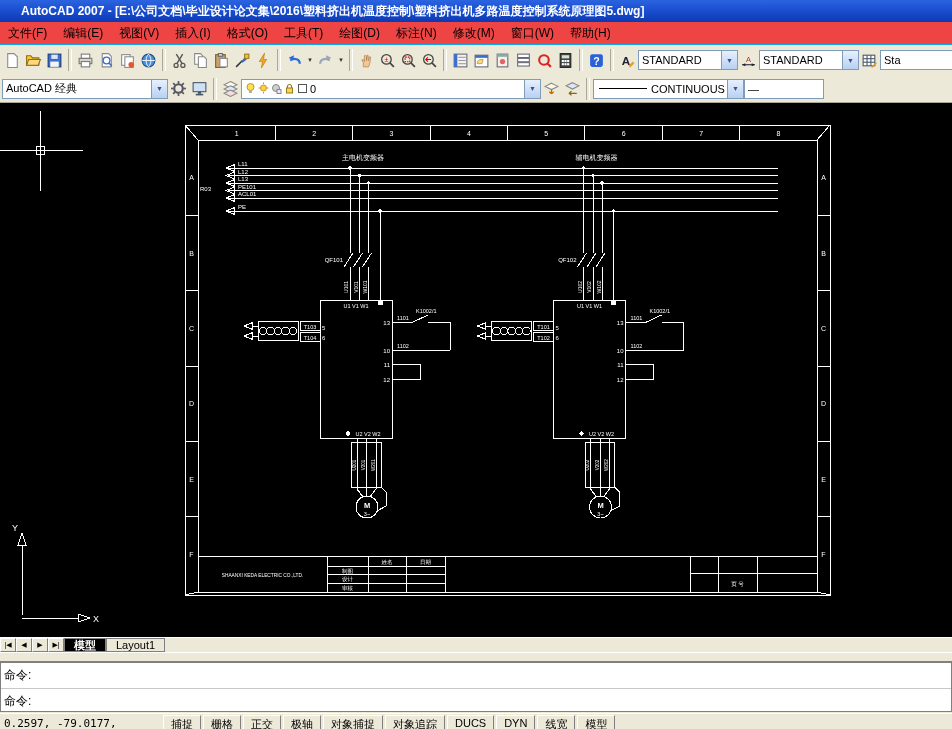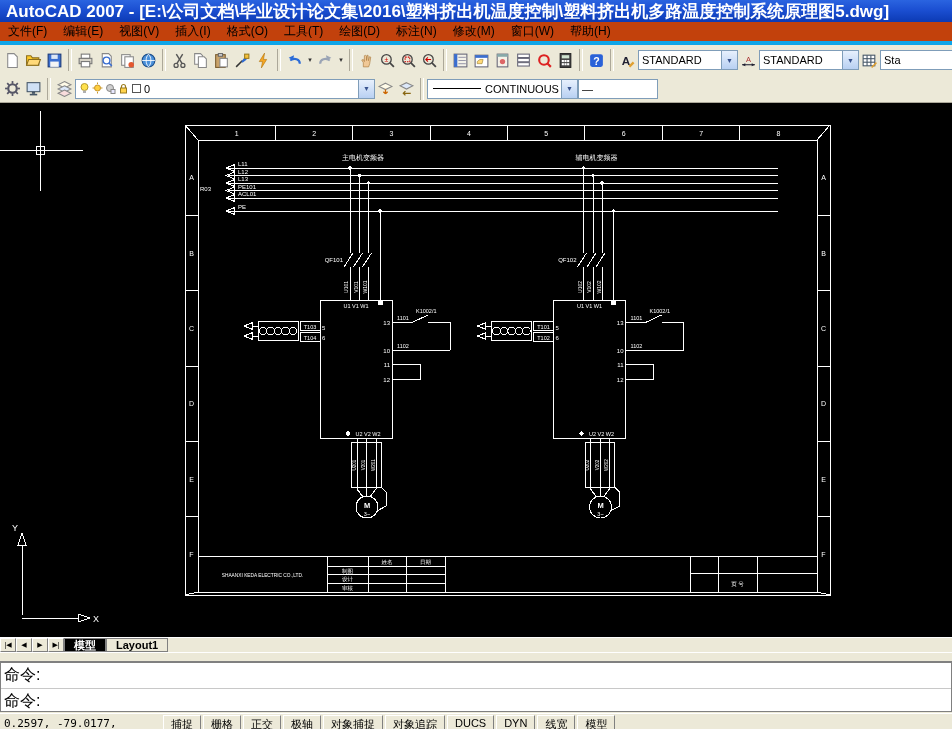--- a/index.html
+++ b/index.html
@@ -2,24 +2,24 @@
 <html><head>
 <meta charset="utf-8">
 <style>
   html,body{margin:0;padding:0;background:#555;}
   #app{position:relative;width:952px;height:729px;overflow:hidden;background:#ece9d8;
        font-family:"Liberation Sans",sans-serif;font-size:12px;color:#000;}
   .abs{position:absolute;}
   
   #titlebar{left:0;top:0;width:952px;height:22px;
     background:linear-gradient(180deg,#2a64e0 0%,#1b4fd2 45%,#0c3ab4 100%);
-    color:#fff;font-weight:bold;font-size:17px;display:flex;align-items:center;padding-left:6px;box-sizing:border-box;}
+    color:#fff;font-weight:bold;font-size:12px;display:flex;align-items:center;padding-left:21px;box-sizing:border-box;}
   
-  #menubar{left:0;top:22px;width:952px;height:23px;background:#c2410c;display:flex;align-items:center;
-    border-bottom:4px solid #0ea5e9;box-sizing:border-box;}
+  #menubar{left:0;top:22px;width:952px;height:23px;background:#ef4444;display:flex;align-items:center;
+    border-bottom:1px solid #0ea5e9;box-sizing:border-box;}
   .menu-item{padding:2px 8px;font-size:12px;white-space:nowrap;}
   
   .tbrow{left:0;width:952px;background:#ece9d8;display:flex;align-items:center;padding-left:2px;box-sizing:border-box;}
   #tb1{top:45px;height:30px;}
   #tb2{top:75px;height:28px;border-bottom:1px solid #aca899;}
   .tbtn{width:21px;height:22px;display:flex;align-items:center;justify-content:center;flex:0 0 auto;}
   .ddcaret{width:10px;height:22px;display:flex;align-items:center;justify-content:center;font-size:7px;color:#333;flex:0 0 auto;}
   .sep{width:2px;height:22px;border-left:1px solid #aca899;border-right:1px solid #fff;margin:0 3px;flex:0 0 auto;}
   .combo{height:20px;background:#fff;border:1px solid #7f9db9;display:flex;align-items:center;
     font-size:11px;padding-left:3px;box-sizing:border-box;flex:0 0 auto;overflow:hidden;white-space:nowrap;}
@@ -31,26 +31,26 @@
   #drawing{left:0;top:103px;width:952px;height:534px;background:#000;}
   #schematic text{fill:#fff;stroke:none;font-family:"Liberation Sans",sans-serif;}
   #schematic .dot{fill:#fff;stroke:none;}
   
   #tabrow{left:0;top:637px;width:952px;height:15px;background:#ece9d8;display:flex;align-items:stretch;
     border-top:1px solid #fff;box-sizing:border-box;}
   .navbtn{width:16px;display:flex;align-items:center;justify-content:center;font-size:7px;
     background:#ece9d8;border:1px solid;border-color:#fff #808080 #808080 #fff;box-sizing:border-box;}
   .tab{display:flex;align-items:center;padding:0 9px;font-size:11px;border:1px solid #808080;box-sizing:border-box;}
   .tab-active{background:#000;color:#fff;font-weight:bold;}
-  .tab-idle{background:#ece9d8;color:#000;font-weight:bold;}
+  .tab-idle{background:#ece9d8;color:#000;}
   
   #splitter{left:0;top:652px;width:952px;height:10px;background:#ece9d8;
     border-top:1px solid #fff;border-bottom:1px solid #808080;box-sizing:border-box;}
   #cmdwin{left:0;top:662px;width:952px;height:50px;background:#fff;border:1px solid #808080;box-sizing:border-box;}
-  .cmdline{height:25px;display:flex;align-items:center;padding-left:3px;font-size:16px;box-sizing:border-box;}
+  .cmdline{height:25px;display:flex;align-items:center;padding-left:3px;font-size:12px;box-sizing:border-box;}
   #cmdprompt{border-top:1px solid #c8c8c8;}
   
   #statusbar{left:0;top:713px;width:952px;height:22px;background:#ece9d8;display:flex;align-items:flex-start;
     border-top:1px solid #fff;box-sizing:border-box;padding-top:1px;}
   #coords{width:158px;font-family:"DejaVu Sans Mono",monospace;font-size:11px;padding:2px 0 0 4px;flex:0 0 auto;}
   .stbtn{margin:0 1px;padding:1px 7px;font-size:11px;white-space:nowrap;background:#ece9d8;
     border:1px solid;border-color:#fff #808080 #808080 #fff;flex:0 0 auto;}
 </style>
 </head>
 <body>
@@ -286,20 +286,24 @@
           <path d="M9.5 14l4.5-4.5 1 1L10.5 15z" fill="#e0a030"></path>
         </svg>
       </span>
     <span class="combo" style="width:150px">
       <span>Sta</span>
 
     </span>
   </div>
 
   <div id="tb2" class="tbrow abs">
+    <span class="combo" style="width:166px">
+      <span>AutoCAD 经典</span>
+      <span class="caret">▼</span>
+    </span>
     <span class="tbtn">
         <svg width="17" height="17" viewBox="0 0 16 16">
           <circle cx="8" cy="8" r="4" fill="none" stroke="#556" stroke-width="2"></circle>
           <g stroke="#556" stroke-width="1.6">
             <line x1="8" y1="1" x2="8" y2="3.5"></line>
             <line x1="8" y1="12.5" x2="8" y2="15"></line>
             <line x1="1" y1="8" x2="3.5" y2="8"></line>
             <line x1="12.5" y1="8" x2="15" y2="8"></line>
             <line x1="3" y1="3" x2="4.8" y2="4.8"></line>
             <line x1="11.2" y1="11.2" x2="13" y2="13"></line>

